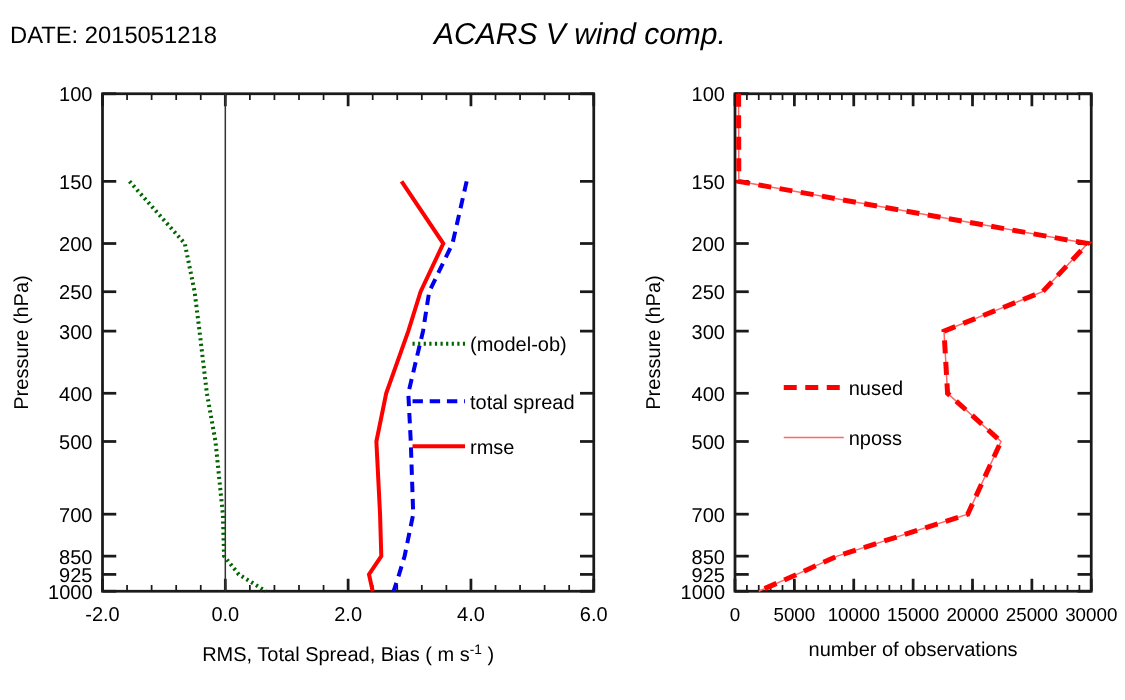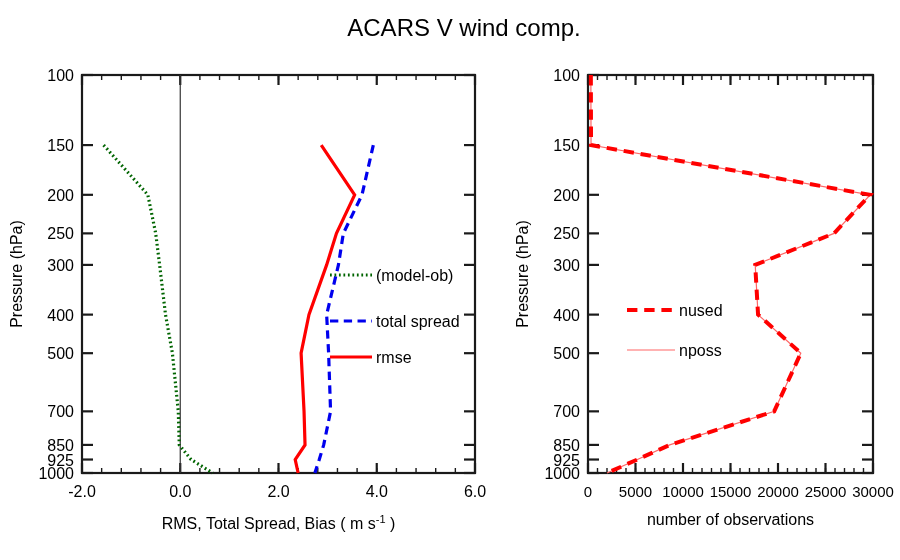--- a/index.html
+++ b/index.html
@@ -31,38 +31,40 @@
   .main-title {
     position: absolute;
     left: 0;
     top: 14px;
     width: 900px;
     text-align: center;
     font-size: 24px;
     white-space: nowrap;
     padding-left: 28px;
     box-sizing: border-box;
+    font-style: italic;
   }
   svg { display: block; }
   .plots {
     position: absolute;
     left: 0;
     top: 0;
   }
   text { font-family: "Liberation Sans", sans-serif; fill: #000; }
   .tick-lbl { font-size: 16px; }
   .tick-lbl-sm { font-size: 15px; }
   .axis-title { font-size: 16px; }
   .legend-lbl { font-size: 16px; }
 </style>
 </head>
 <body>
 
 <div id="root">
 
+  <div class="date-label">DATE: 2015051218</div>
   <div class="main-title">ACARS V wind comp.</div>
 
   <svg class="plots" id="plot-svg" width="900" height="560">
       <g>
         <rect x="82" y="75" width="393" height="398" fill="none" stroke="#1a1a1a" stroke-width="2.2"></rect>
         <line x1="82" y1="75" x2="82" y2="80" stroke="#1a1a1a" stroke-width="1.4"></line>
         <line x1="82" y1="473" x2="82" y2="468" stroke="#1a1a1a" stroke-width="1.4"></line>
         <line x1="101.64999999999999" y1="75" x2="101.64999999999999" y2="80" stroke="#1a1a1a" stroke-width="1.4"></line>
         <line x1="101.64999999999999" y1="473" x2="101.64999999999999" y2="468" stroke="#1a1a1a" stroke-width="1.4"></line>
         <line x1="121.29999999999998" y1="75" x2="121.29999999999998" y2="80" stroke="#1a1a1a" stroke-width="1.4"></line>

